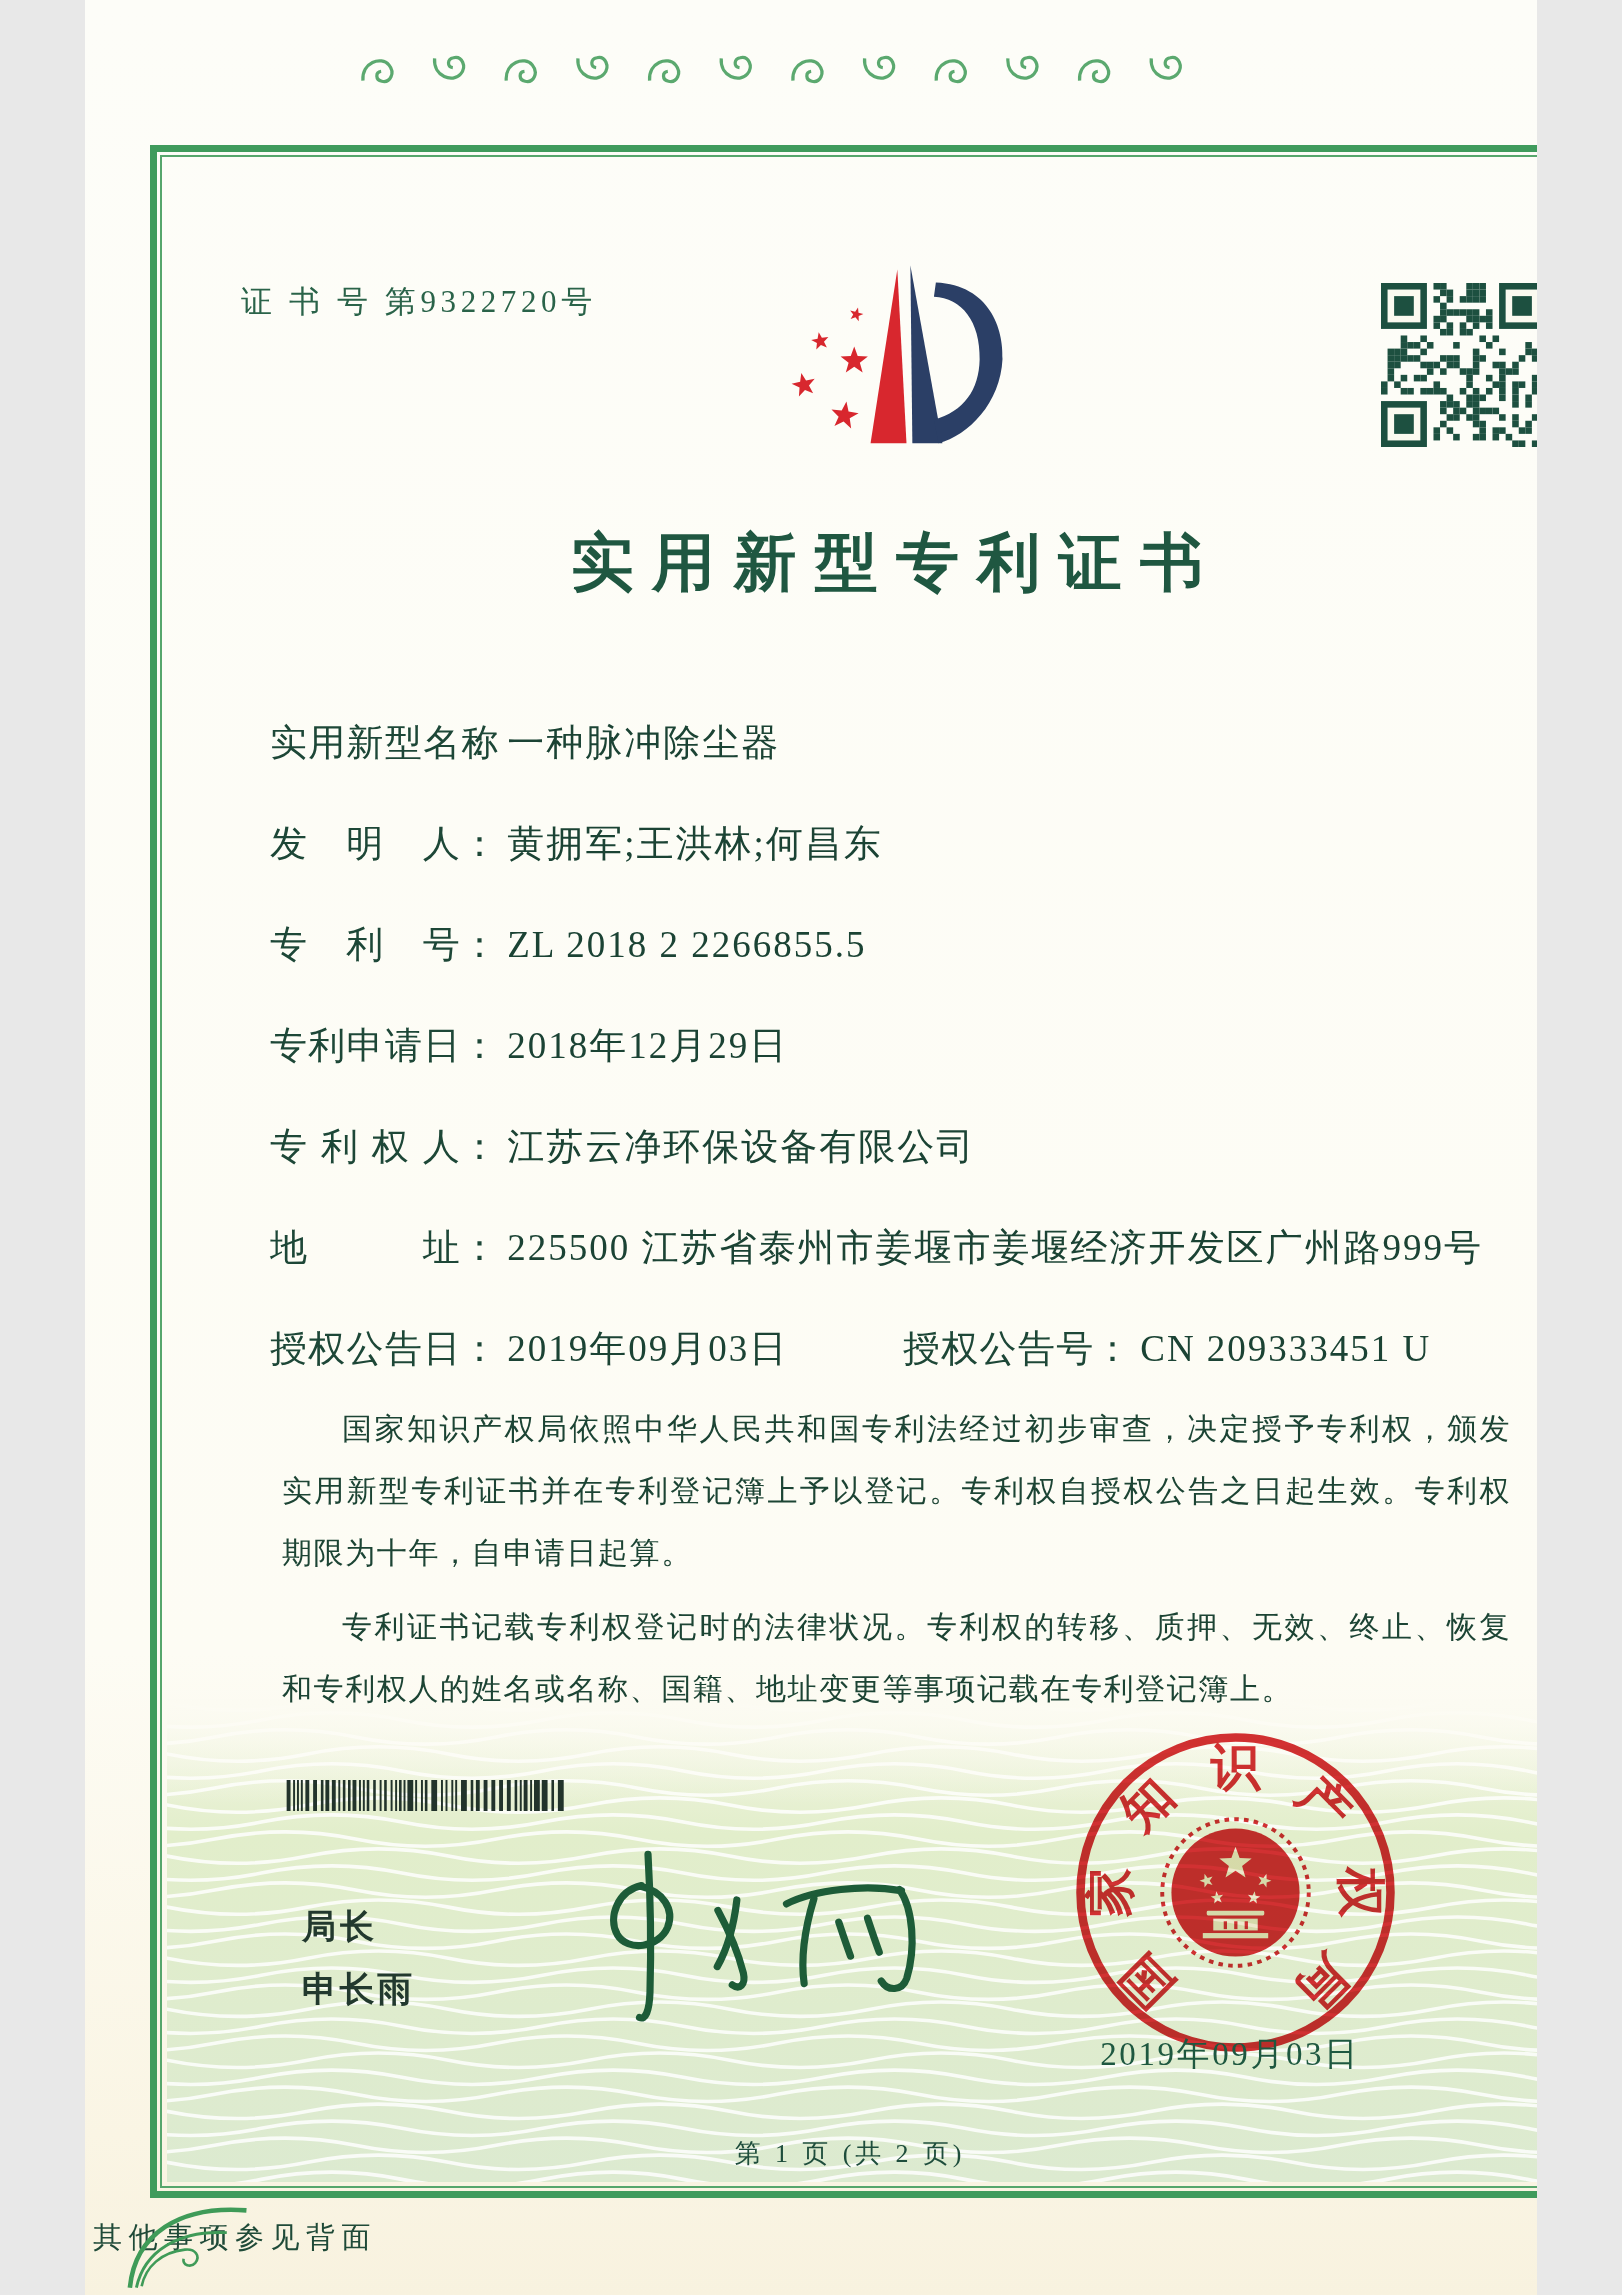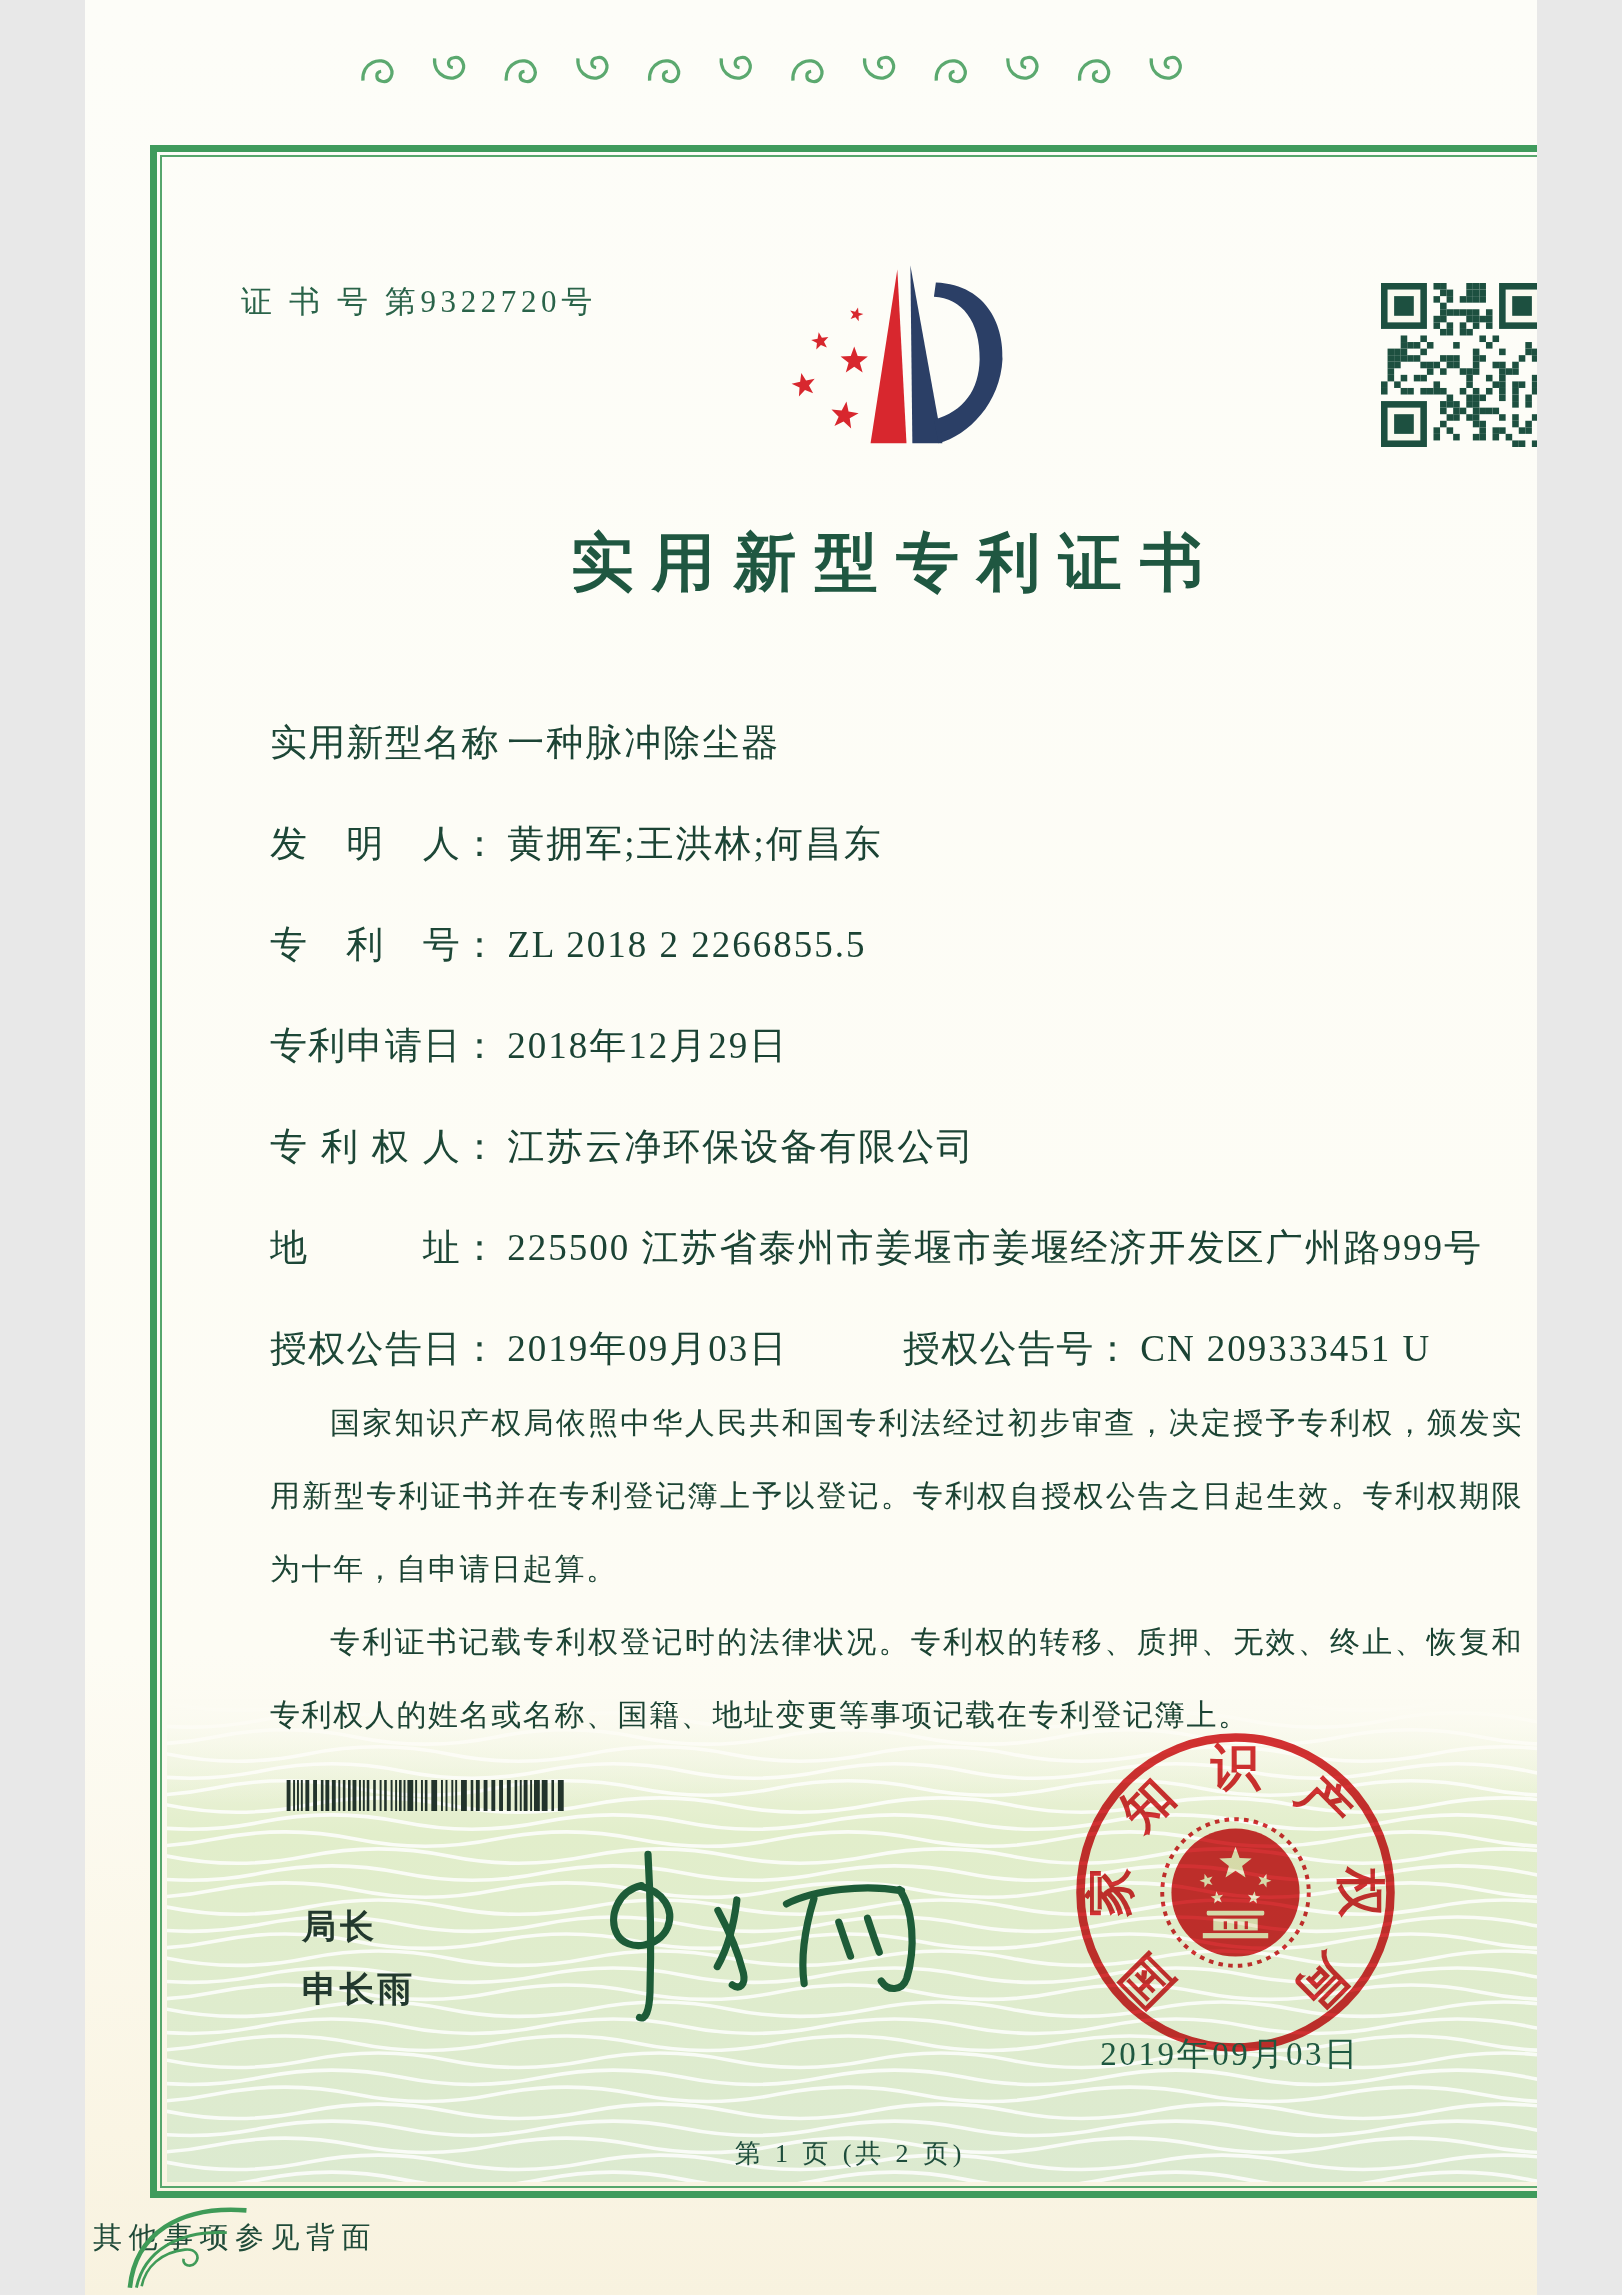--- a/index.html
+++ b/index.html
@@ -37,21 +37,21 @@
   
   .fields{position:absolute;left:185px;top:718px;width:1283px;}
   .field-row{height:101px;}
   .fpair{font-size:37px;color:#1d4737;letter-spacing:1.3px;white-space:nowrap;}
   .flabel{display:inline-block;width:191px;text-align:justify;text-align-last:justify;}
   .fvalue{margin-left:7.9px;letter-spacing:2px;color:#1b4334;}
   .grant-row{position:relative;}
   .grant-right{position:absolute;left:633px;top:0;}
   
   .bodytext{position:absolute;left:185px;top:1386px;width:1253px;color:#1c4434;}
-  .bodytext p{margin:0;text-indent:2em;font-size:30px;line-height:73px;letter-spacing:1.6px;text-align:justify;}
+  .bodytext p{margin:12px;text-indent:2em;font-size:30px;line-height:62px;letter-spacing:1.6px;text-align:justify;}
   
   .barcode{position:absolute;left:200px;top:1780px;width:281px;height:31px;}
   .director-label{position:absolute;left:217px;top:1904px;font-size:34px;letter-spacing:3.9px;color:#22392e;font-weight:600;}
   .director-name{position:absolute;left:217px;top:1966px;font-size:35px;letter-spacing:2.6px;color:#22392e;font-weight:700;}
   .signature{position:absolute;left:458px;top:1849px;width:406px;height:196px;}
   .signature path{stroke:#1d5c38;stroke-width:11;stroke-linecap:round;fill:none;}
   .seal{position:absolute;left:987px;top:1729px;width:327px;height:327px;mix-blend-mode:multiply;opacity:.96;}
   .seal text{font-size:76px;font-weight:700;fill:#d5282b;font-family:"Liberation Serif","DejaVu Serif",serif;}
   .sealdate{position:absolute;left:962px;top:2032px;width:366px;text-align:center;
     font-size:33px;letter-spacing:2.6px;color:#1e5840;}

